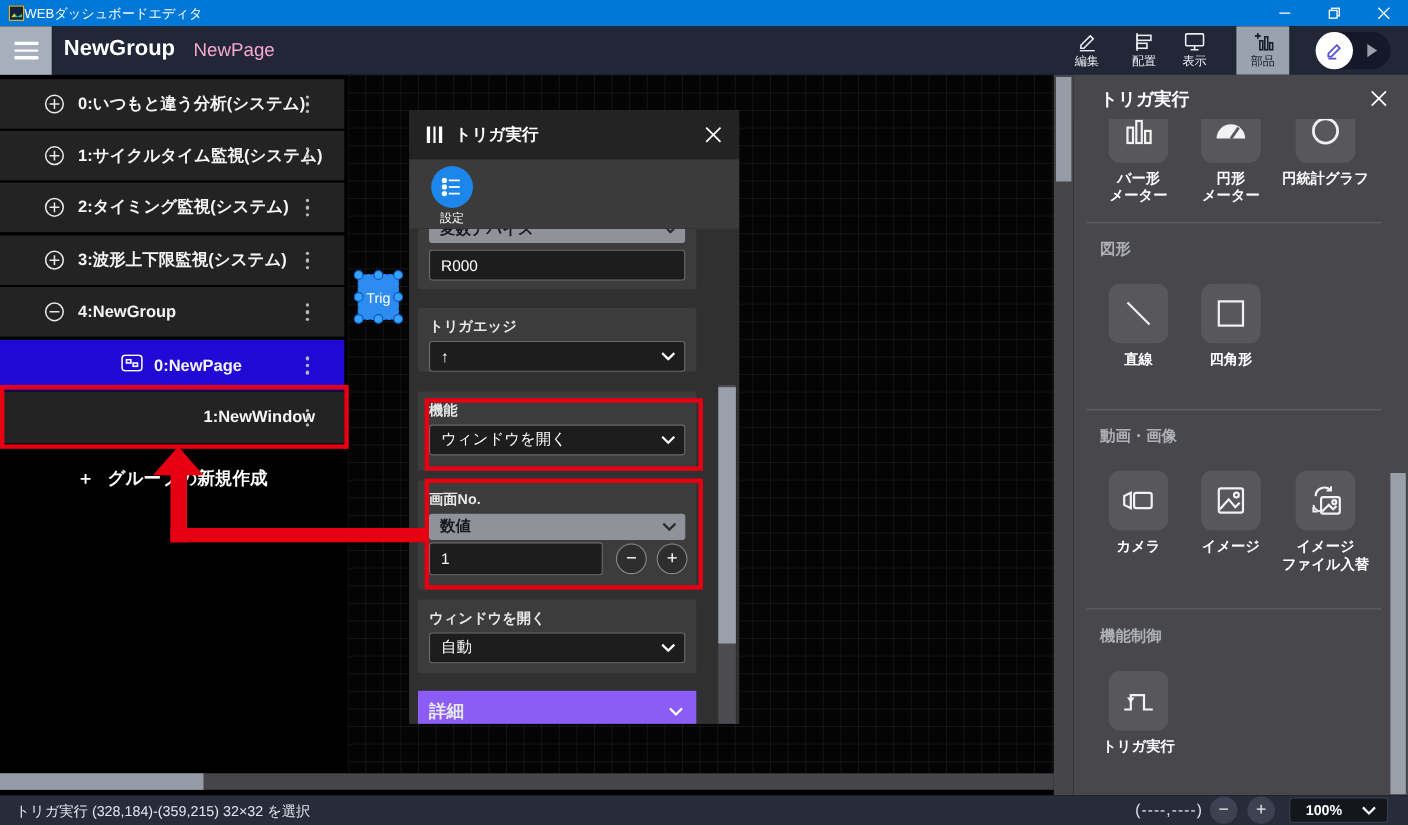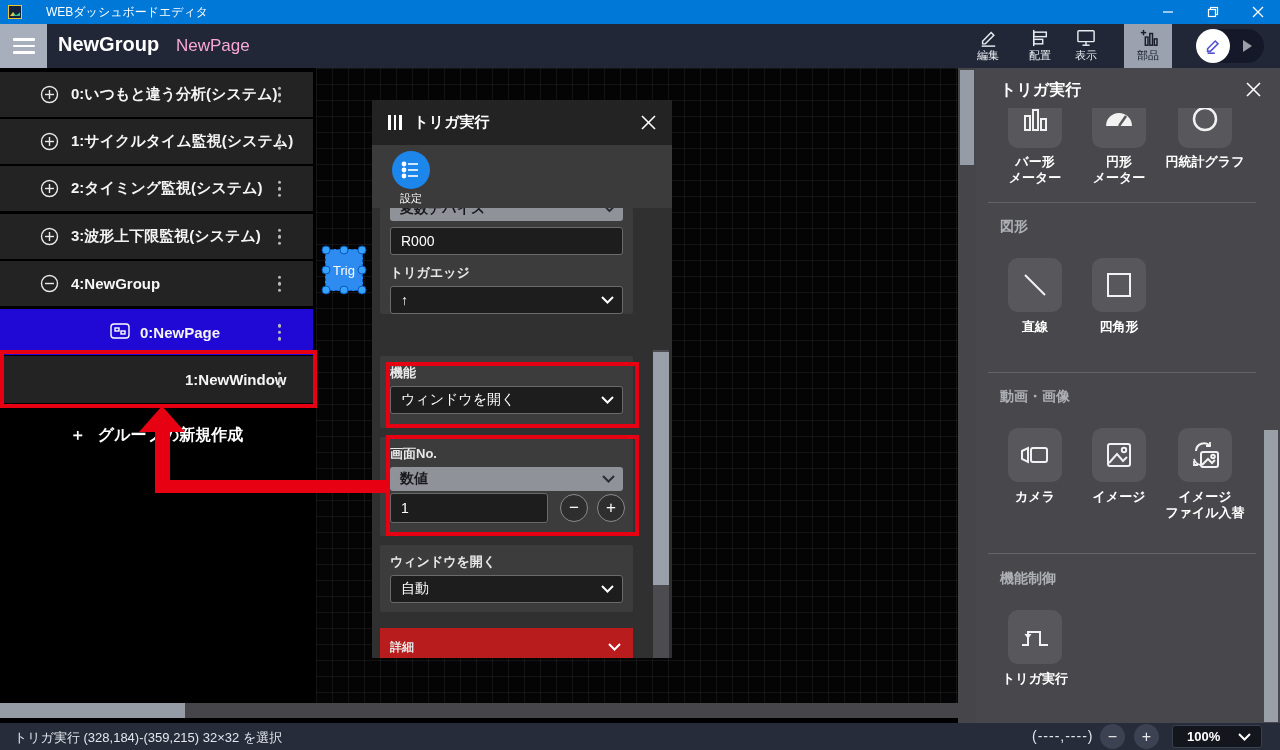--- a/index.html
+++ b/index.html
@@ -7,21 +7,21 @@
   .stage { position:relative; width:1280px; height:750px; overflow:hidden; background:#000; }
 
   
   .titlebar { position:absolute; left:0; top:0; width:1280px; height:24px; background:#0078d7;
               display:flex; align-items:center; color:#fff; }
   .app-icon { width:14px; height:14px; margin-left:8px; background:#14233a; border:1px solid #e8c33a;
               position:relative; }
   .app-icon::after { content:""; position:absolute; left:1px; top:6px; width:10px; height:4px;
               background:linear-gradient(90deg,#e8c33a 0 40%,#39c08f 40% 100%);
               clip-path:polygon(0 100%,30% 0,60% 80%,100% 10%,100% 100%); }
-  .title-text { margin-left:24px; font-size:12px; }
+  .title-text { margin-left:0; font-size:12px; }
   .win-controls { position:absolute; right:0; top:0; height:24px; display:flex; }
   .win-btn { width:45px; height:24px; display:flex; align-items:center; justify-content:center; }
   .win-btn svg { stroke:#fff; stroke-width:1.2; fill:none; }
 
   
   .header { position:absolute; left:0; top:24px; width:1280px; height:44px; background:#212737; }
   .hamburger { position:absolute; left:0; top:0; width:47px; height:44px; background:#a7afbc;
                display:flex; flex-direction:column; justify-content:center; align-items:center; gap:4px; }
   .hamburger i { display:block; width:22px; height:2.5px; background:#fff; border-radius:1px; }
   .crumb-group { position:absolute; left:58px; top:9px; font-size:20px; font-weight:bold; color:#fff; }
@@ -101,22 +101,22 @@
   .chev svg { stroke:#fff; stroke-width:2; fill:none; display:block; }
   .dd.light { background:#909299; border:none; color:#16181c; font-weight:bold; height:24px; }
   .dd.light .chev svg { stroke:#2a2d33; }
   .tinput { margin:0 10px; height:28px; background:#1d1d1d; border:1px solid #6a6a6a; border-radius:3px;
             color:#fff; font-size:14px; display:flex; align-items:center; padding-left:10px; }
   .clipwrap { height:13px; overflow:hidden; margin:0 10px; }
   .clipwrap .dd { margin:-11px 0 18px 0; }
   .stepper { position:absolute; width:28px; height:28px; border-radius:50%; background:#2e2e2e;
              border:1.5px solid #8a8a8a; color:#fff; font-size:17px; display:flex; align-items:center;
              justify-content:center; }
-  .details-row { position:absolute; left:8px; top:420px; width:253px; height:38px; background:#b91c1c;
-                 color:#e8e8e8; font-size:12px; font-weight:bold; display:flex; align-items:center;
+  .details-row { position:absolute; left:8px; top:420px; width:253px; height:38px; background:#8b5cf6;
+                 color:#e8e8e8; font-size:16px; font-weight:bold; display:flex; align-items:center;
                  padding-left:10px; }
   .details-row .chev { position:absolute; right:12px; }
   .dlg-scroll-track { position:absolute; left:281px; top:142px; width:16px; height:370px; background:#4b4b50; }
   .dlg-scroll-thumb { position:absolute; left:0; top:2px; width:16px; height:233px; background:#99a0aa; }
 
   
   .panel { position:absolute; left:976px; top:68px; width:304px; height:655px; background:#48484c;
            z-index:25; color:#fff; }
   .panel-header { position:relative; height:40px; z-index:2; background:#48484c; }
   .panel-title { position:absolute; left:24px; top:12px; font-size:16px; font-weight:bold; }
@@ -394,21 +394,21 @@
                   <path d="M1 1 l4.5 4.5 L10 1"></path>
                 </svg>
               </span>
           </div>
         </div>
         <div class="tinput" style="margin-top:6px">
           <span>R000</span>
         </div>
       </div>
 
-      <div class="block" style="top:48px;height:58px">
+      <div class="block" style="top:72px;height:58px">
         <div class="flabel">トリガエッジ</div>
         <div class="dd">
           <span>↑</span>
           <span class="chev">
               <svg width="13" height="8">
                 <path d="M1 1 l5.5 5.5 L12 1"></path>
               </svg>
             </span>
         </div>
       </div>

